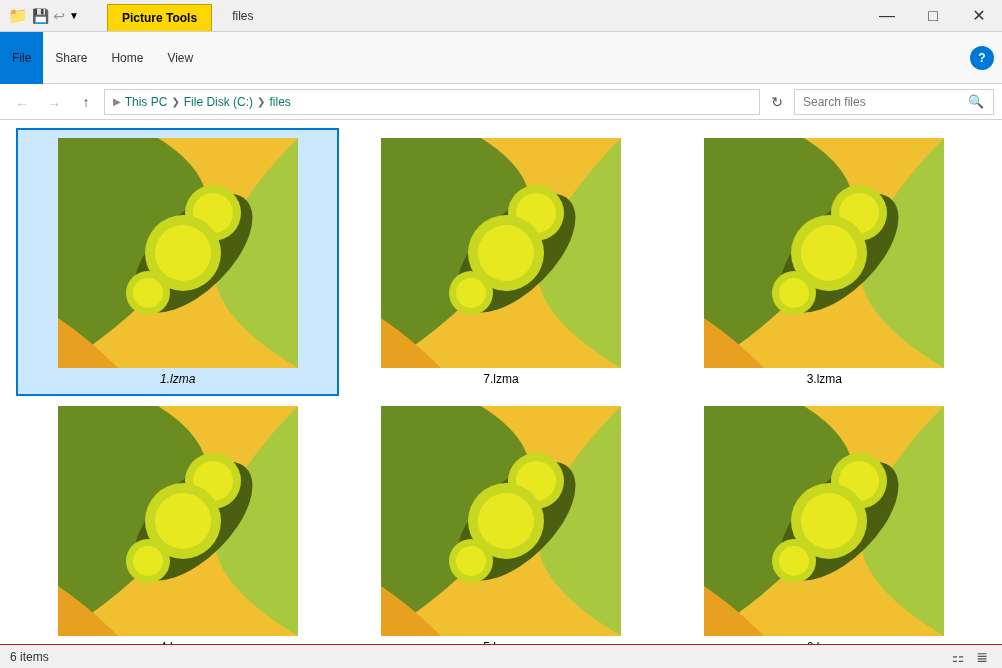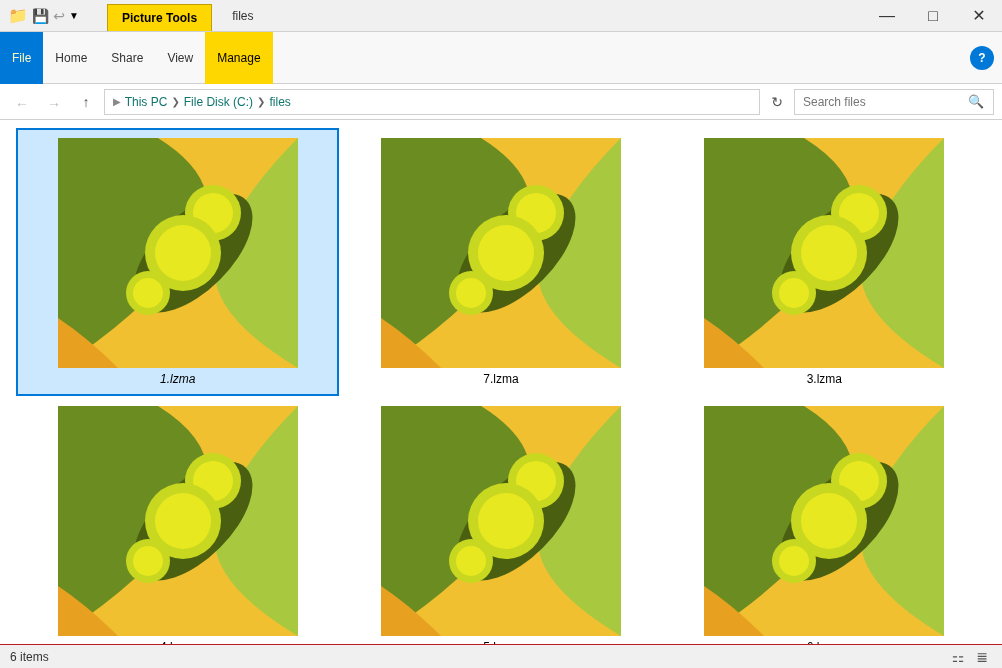--- a/index.html
+++ b/index.html
@@ -13,21 +13,21 @@
     .title-bar-left { display: flex; align-items: center; padding: 0 8px; gap: 4px; }
     .title-bar-center { flex: 1; display: flex; align-items: flex-end; padding-left: 20px; gap: 10px; }
     .title-tab { padding: 6px 14px; font-size: 12px; cursor: pointer; background: #ffd700; border: 1px solid #c0a000; border-bottom: none; color: #000; font-weight: 600; }
     .title-label { padding: 6px 10px; font-size: 12px; color: #333; align-self: center; }
     .title-bar-controls { display: flex; align-items: center; margin-left: auto; }
     .win-btn { width: 46px; height: 32px; border: none; background: transparent; cursor: pointer; font-size: 16px; display: flex; align-items: center; justify-content: center; color: #333; }
 
     
     .ribbon { background: #f8f8f8; border-bottom: 1px solid #d0d0d0; display: flex; align-items: stretch; height: 52px; }
     .ribbon-tab-btn { padding: 2px 12px; height: 52px; border: none; background: transparent; cursor: pointer; font-size: 12px; color: #333; }
-    .ribbon-tab-btn.active { background: #0078d7; color: #fef9c3; }
+    .ribbon-tab-btn.active { background: #0078d7; color: #0f172a; }
     .ribbon-tab-btn.manage { background: #ffd700; color: #000; }
     .help-btn { width: 24px; height: 24px; border-radius: 50%; background: #0078d7; color: white; border: none; font-size: 12px; font-weight: bold; cursor: pointer; margin: auto 8px; }
 
     
     .address-bar { display: flex; align-items: center; background: #fff; border-bottom: 1px solid #d0d0d0; padding: 4px 8px; gap: 4px; height: 36px; }
     .nav-btn { width: 28px; height: 28px; border: none; background: transparent; cursor: pointer; font-size: 14px; display: flex; align-items: center; justify-content: center; color: #555; border-radius: 2px; }
     .nav-btn.disabled { color: #bbb; cursor: default; }
     .address-path { flex: 1; height: 26px; border: 1px solid #d0d0d0; padding: 0 8px; display: flex; align-items: center; font-size: 12px; background: #fff; cursor: pointer; }
     .path-separator { color: #666; margin: 0 4px; font-size: 10px; }
     .path-item { color: #0f766e; }
@@ -68,24 +68,23 @@
   </div>
   <div class="title-bar-controls">
     <button class="win-btn">—</button>
     <button class="win-btn">□</button>
     <button class="win-btn close">✕</button>
   </div>
 </div>
 
 <div class="ribbon">
   <button class="ribbon-tab-btn active">File</button>
+  <button class="ribbon-tab-btn">Share</button>
   <button class="ribbon-tab-btn">Home</button>
-  <button class="ribbon-tab-btn">Share</button>
   <button class="ribbon-tab-btn">View</button>
-  <button class="ribbon-tab-btn manage">Manage</button>
   <div style="flex:1;"></div>
   <button class="help-btn">?</button>
 </div>
 
 <div class="address-bar">
   <button class="nav-btn disabled">←</button>
   <button class="nav-btn disabled">→</button>
   <button class="nav-btn">↑</button>
   <div class="address-path">
     <span style="font-size:10px;color:#888;margin-right:4px;">▶</span>

